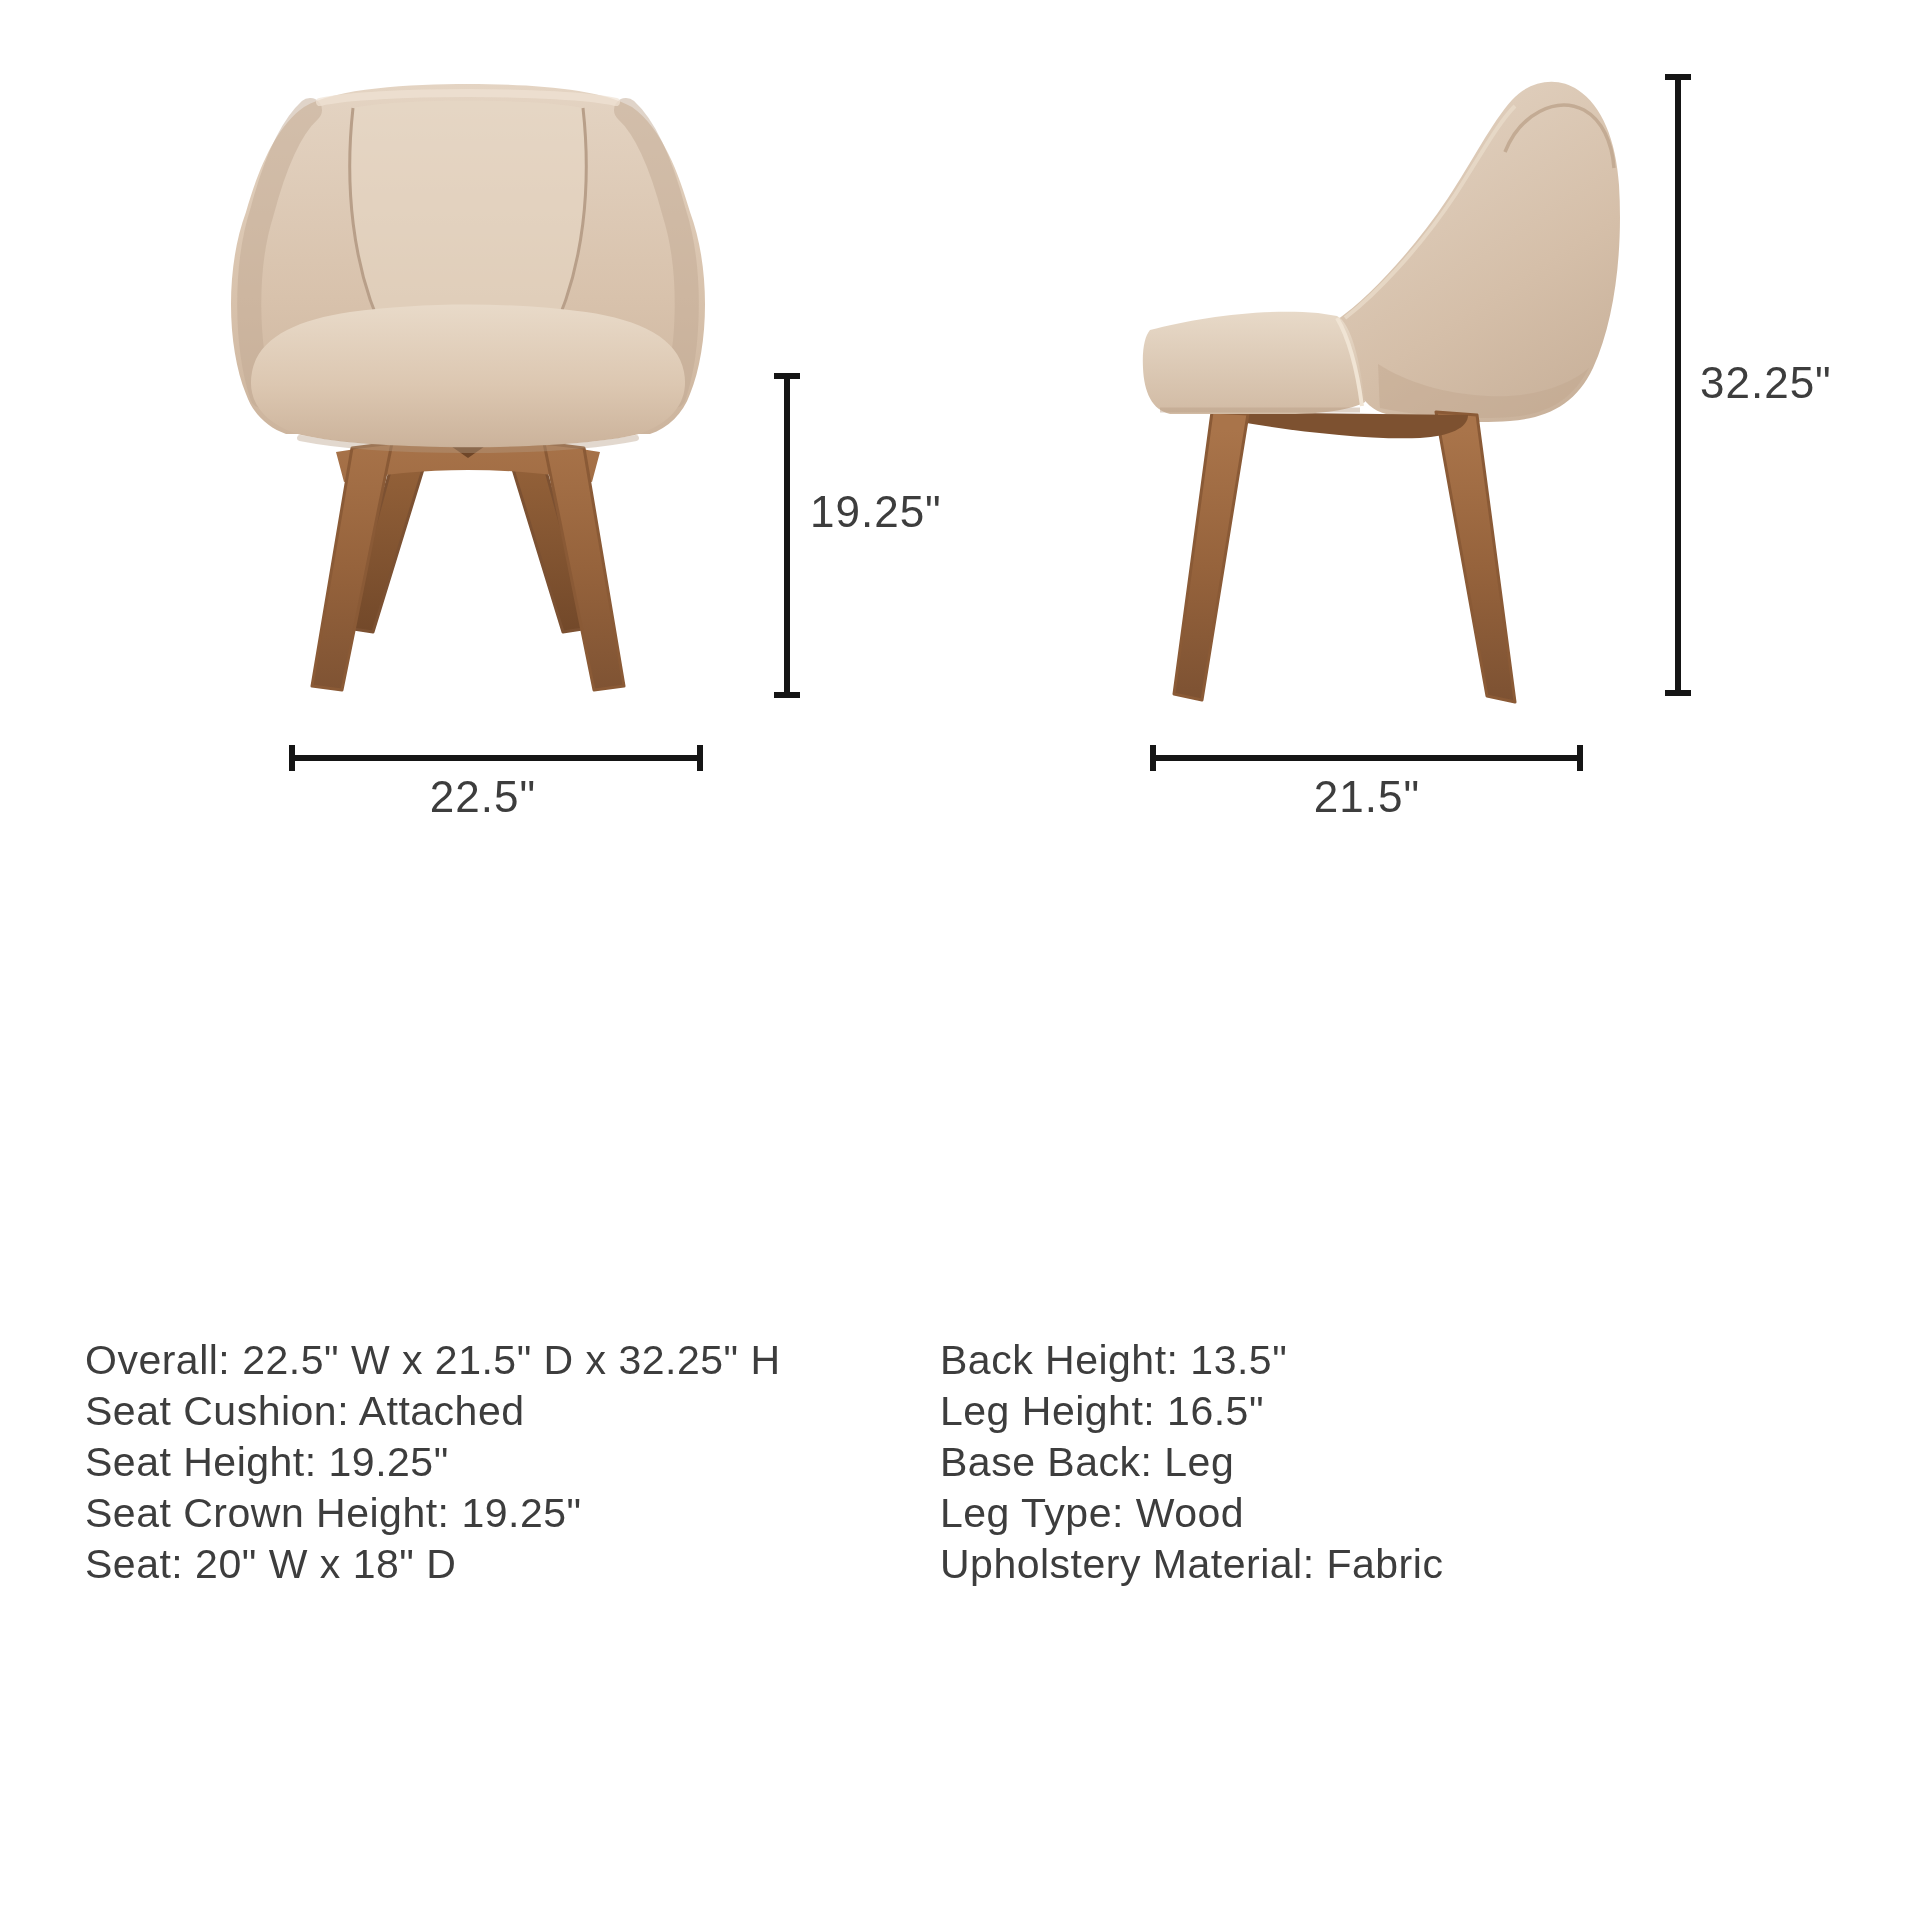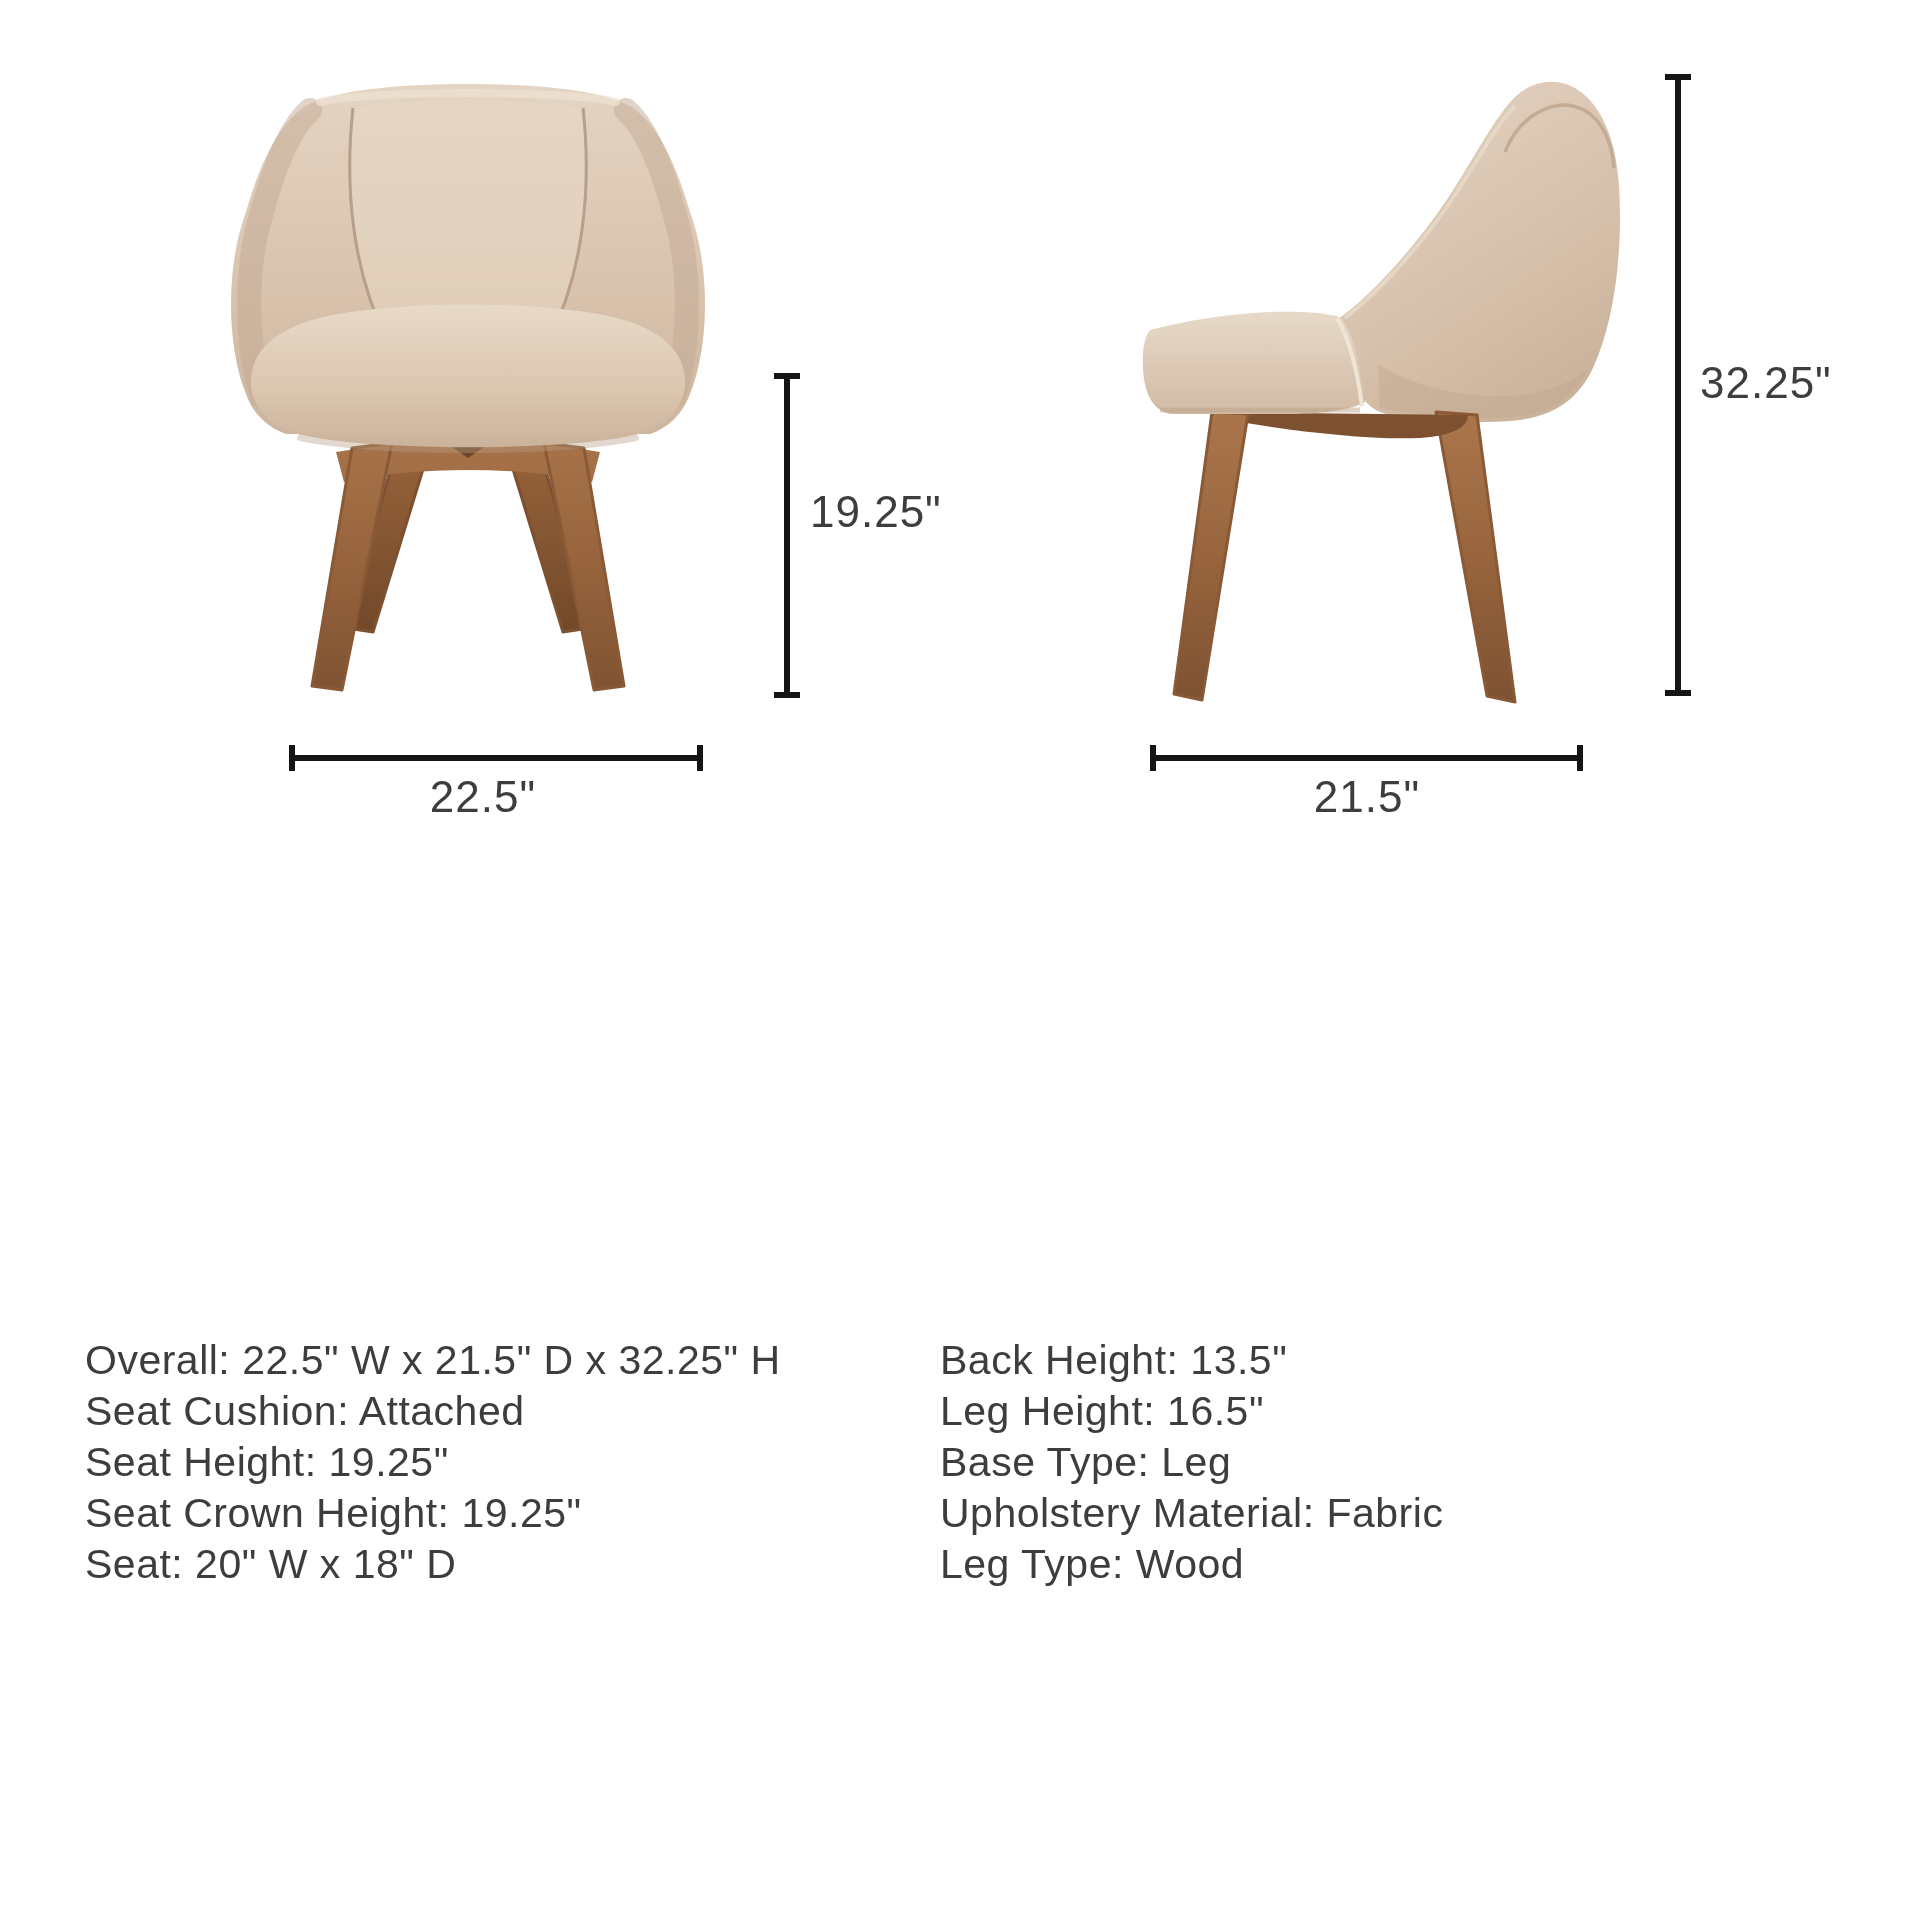--- a/index.html
+++ b/index.html
@@ -185,19 +185,19 @@
     <div class="spec-col left">
       <div class="spec-line">Overall: 22.5" W x 21.5" D x 32.25" H</div>
       <div class="spec-line">Seat Cushion: Attached</div>
       <div class="spec-line">Seat Height: 19.25"</div>
       <div class="spec-line">Seat Crown Height: 19.25"</div>
       <div class="spec-line">Seat: 20" W x 18" D</div>
     </div>
     <div class="spec-col right">
       <div class="spec-line">Back Height: 13.5"</div>
       <div class="spec-line">Leg Height: 16.5"</div>
-      <div class="spec-line">Base Type: Leg</div>
+      <div class="spec-line">Base Back: Leg</div>
+      <div class="spec-line">Leg Type: Wood</div>
       <div class="spec-line">Upholstery Material: Fabric</div>
-      <div class="spec-line">Leg Type: Wood</div>
     </div>
   </div>
 
 </div>
 
 </body></html>

